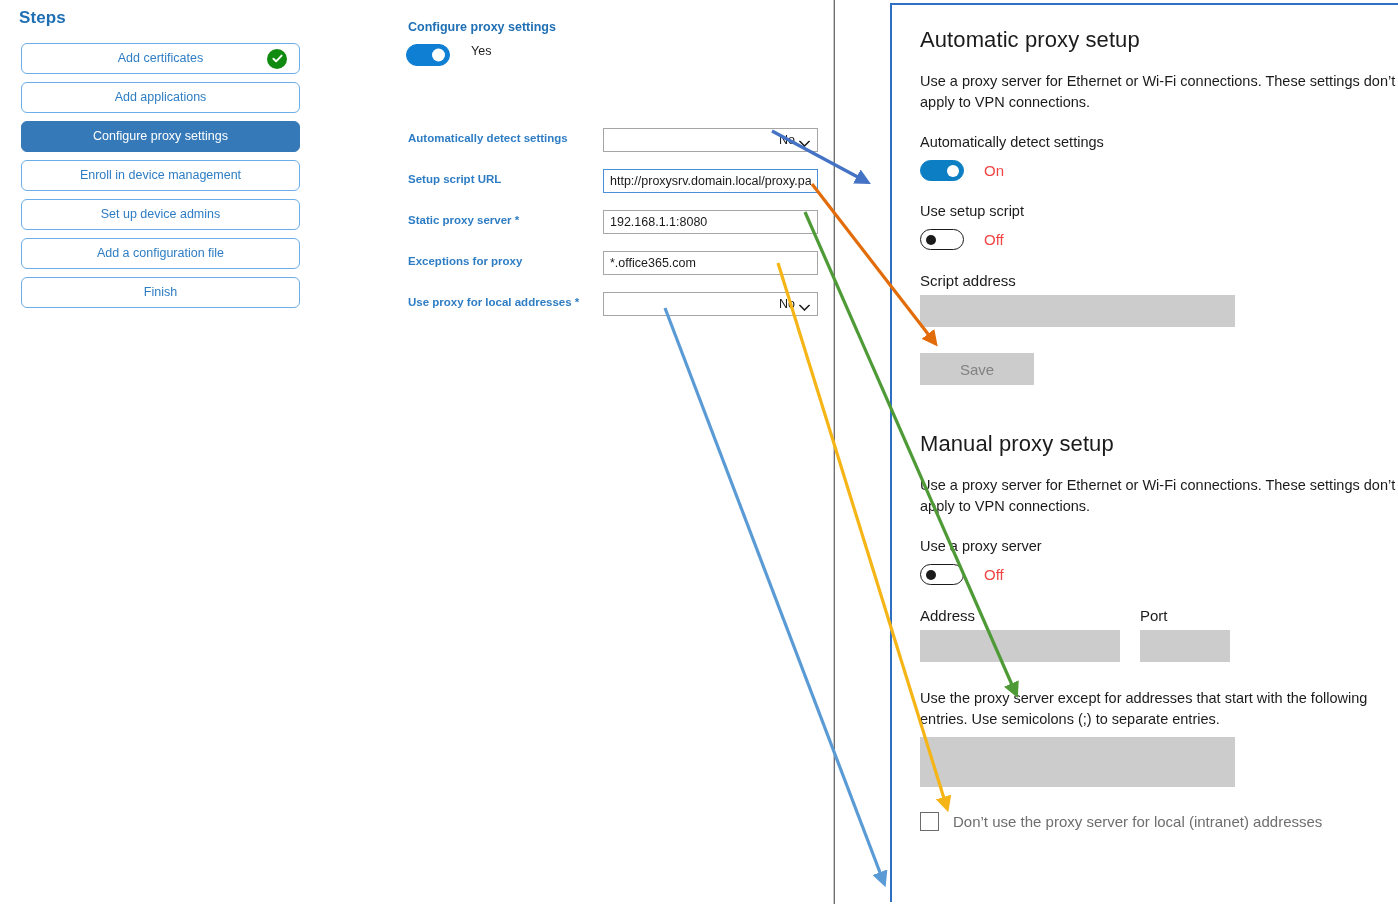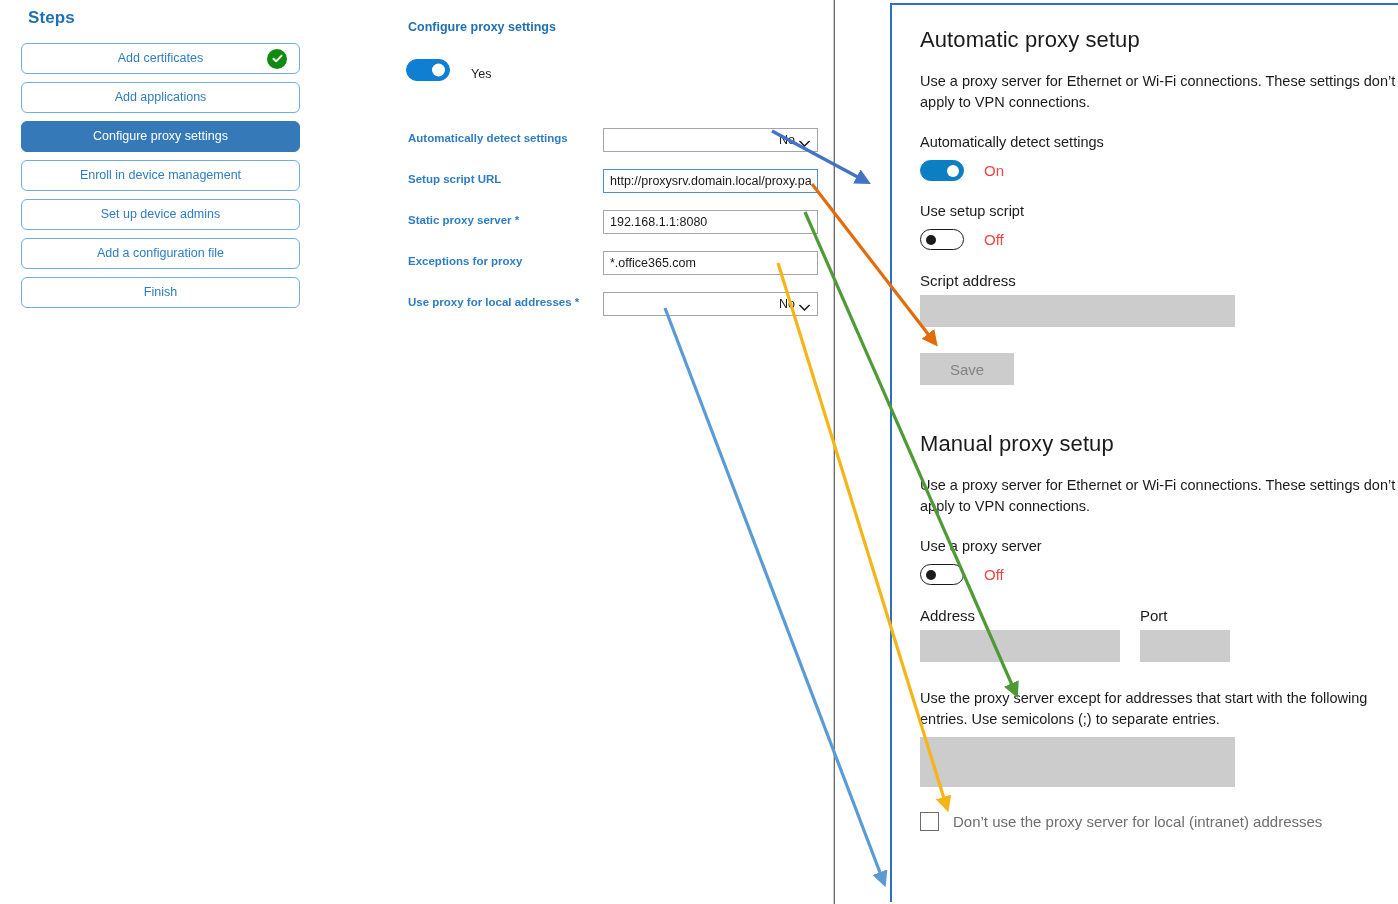--- a/index.html
+++ b/index.html
@@ -11,21 +11,21 @@
     overflow: hidden;
   }
   #root { position: relative; width: 1398px; height: 904px; background: #fff; }
 
   
   #steps-panel {
     position: absolute; left: 0; top: 0; width: 320px; height: 904px;
     background: #fff;
   }
   #steps-title {
-    position: absolute; left: 28px; top: 8px;
+    position: absolute; left: 19px; top: 8px;
     font-size: 17px; font-weight: bold; color: #1F6FB5;
     letter-spacing: 0.1px;
   }
   #steps-list { position: absolute; left: 21px; top: 43px; width: 279px; }
   .step-btn {
     position: relative;
     height: 31px; width: 279px;
     margin-bottom: 8px;
     border: 1px solid #6BAEE8;
     border-radius: 6px;
@@ -56,21 +56,21 @@
   .pill {
     position: relative; display: inline-block;
     width: 44px; height: 22px; border-radius: 11px;
     vertical-align: middle; cursor: pointer;
   }
   .pill.on { background: #0F7FD4; border: 1px solid #0F7FD4; }
   .pill.on .knob {
     position: absolute; right: 4px; top: 50%; transform: translateY(-50%);
     width: 13px; height: 13px; border-radius: 50%; background: #fff;
   }
-  #cfg-toggle-wrap { position: absolute; left: 86px; top: 59px; display: flex; align-items: flex-end; }
+  #cfg-toggle-wrap { position: absolute; left: 86px; top: 44px; display: flex; align-items: flex-start; }
   #cfg-toggle-label { margin-left: 21px; font-size: 12.5px; color: #222; }
 
   #fields { position: absolute; left: 0; top: 128px; width: 514px; }
   .field-row { position: relative; height: 41px; }
   .field-label {
     position: absolute; left: 88px; top: 4px;
     font-size: 11.5px; font-weight: bold; color: #2E7DC4;
     white-space: nowrap;
   }
   .field-label .req { color: #2E7DC4; font-weight: bold; }
@@ -122,21 +122,21 @@
   }
   .pill.win-off { width: 44px; height: 21px; border-radius: 11px; background: #fff; border: 1.6px solid #1b1b1b; }
   .pill.win-off .knob {
     position: absolute; left: 5px; top: 50%; transform: translateY(-50%);
     width: 10px; height: 10px; border-radius: 50%; background: #1b1b1b;
   }
   .toggle-state { margin-left: 20px; font-size: 15px; color: #ef4444; }
   .win-fieldlabel { font-size: 15px; color: #1b1b1b; margin-top: 22px; }
   .win-inputbox { background: #CCCCCC; height: 32px; width: 315px; margin-top: 6px; }
   .win-savebtn {
-    background: #CCCCCC; height: 32px; width: 94px; margin-top: 26px;
+    background: #CCCCCC; height: 32px; width: 114px; margin-top: 26px;
     display: flex; align-items: center; justify-content: center;
     font-size: 15px; color: #828282; cursor: pointer;
   }
   .addr-port { display: flex; gap: 20px; margin-top: 22px; }
   .addr-col .lbl, .port-col .lbl { font-size: 15px; color: #1b1b1b; }
   .addr-col .box { background: #CCCCCC; height: 32px; width: 200px; margin-top: 6px; }
   .port-col .box { background: #CCCCCC; height: 32px; width: 90px; margin-top: 6px; }
   .excbox { background: #CCCCCC; height: 50px; width: 315px; margin-top: 8px; }
   .chk-row { display: flex; align-items: center; margin-top: 25px; }
   .chk-sq { width: 19px; height: 19px; border: 1.6px solid #6b6b6b; background: #fff; flex: none; cursor: pointer; }

